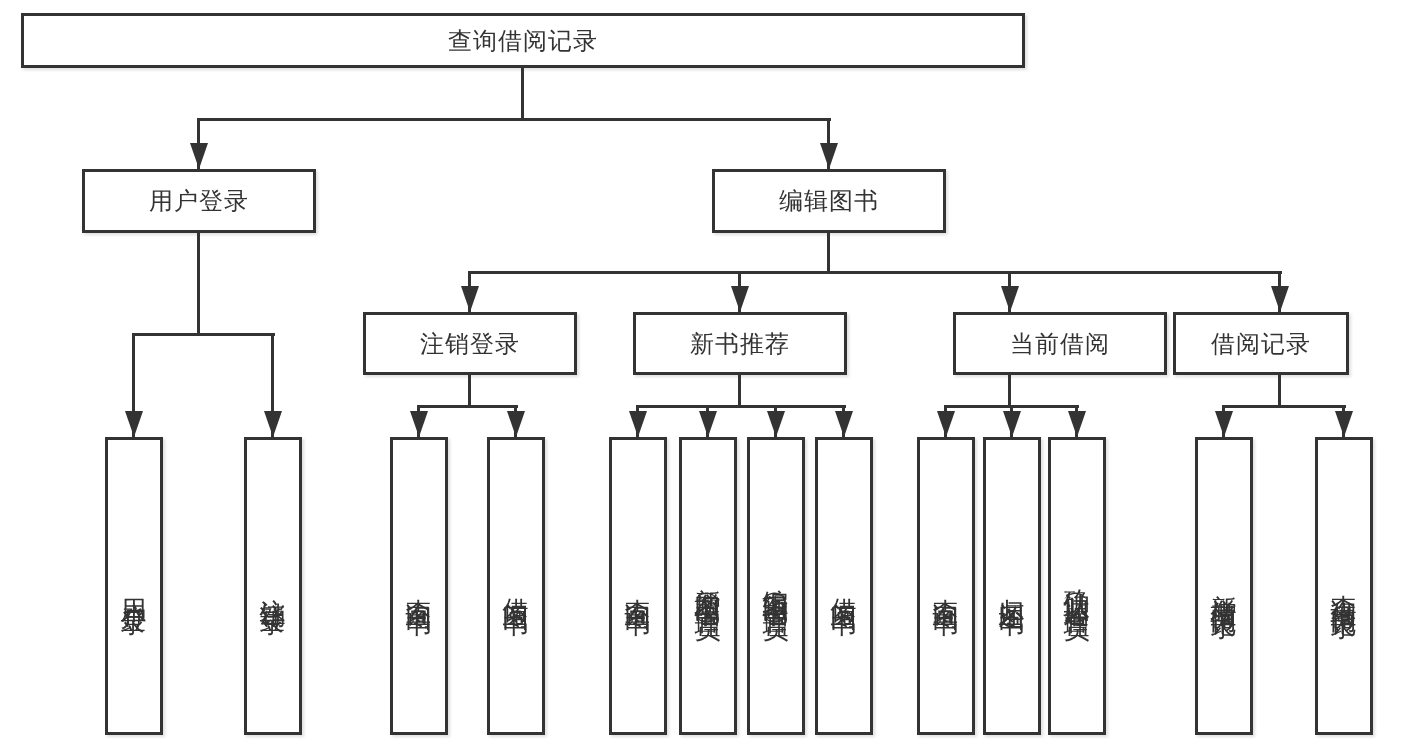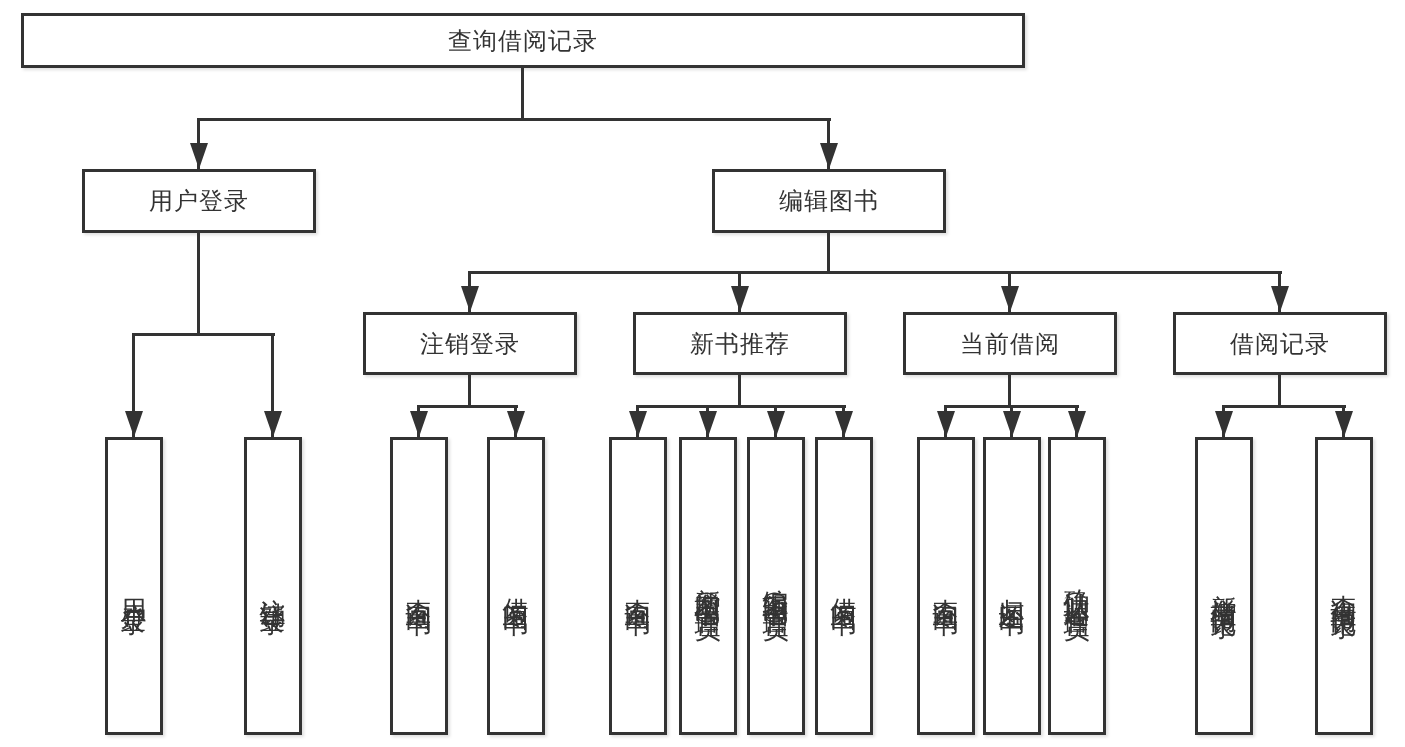--- a/index.html
+++ b/index.html
@@ -45,24 +45,24 @@
   <div class="box h" style="left:712px; top:169px; width:234px; height:64px;">
     <span>编辑图书</span>
   </div>
 
   <div class="box h" style="left:363px; top:312px; width:214px; height:63px;">
     <span>注销登录</span>
   </div>
   <div class="box h" style="left:633px; top:312px; width:214px; height:63px;">
     <span>新书推荐</span>
   </div>
-  <div class="box h" style="left:903px; top:312px; width:214px; height:63px;">
+  <div class="box h" style="left:953px; top:312px; width:214px; height:63px;">
     <span>当前借阅</span>
   </div>
-  <div class="box h" style="left:1173px; top:312px; width:214px; height:63px;">
+  <div class="box h" style="left:1173px; top:312px; width:176px; height:63px;">
     <span>借阅记录</span>
   </div>
 
   <div class="box v" style="left:105px; top:437px; width:58px; height:298px;">
     <span>用户登录</span>
   </div>
   <div class="box v" style="left:244px; top:437px; width:58px; height:298px;">
     <span>注销登录</span>
   </div>
 

